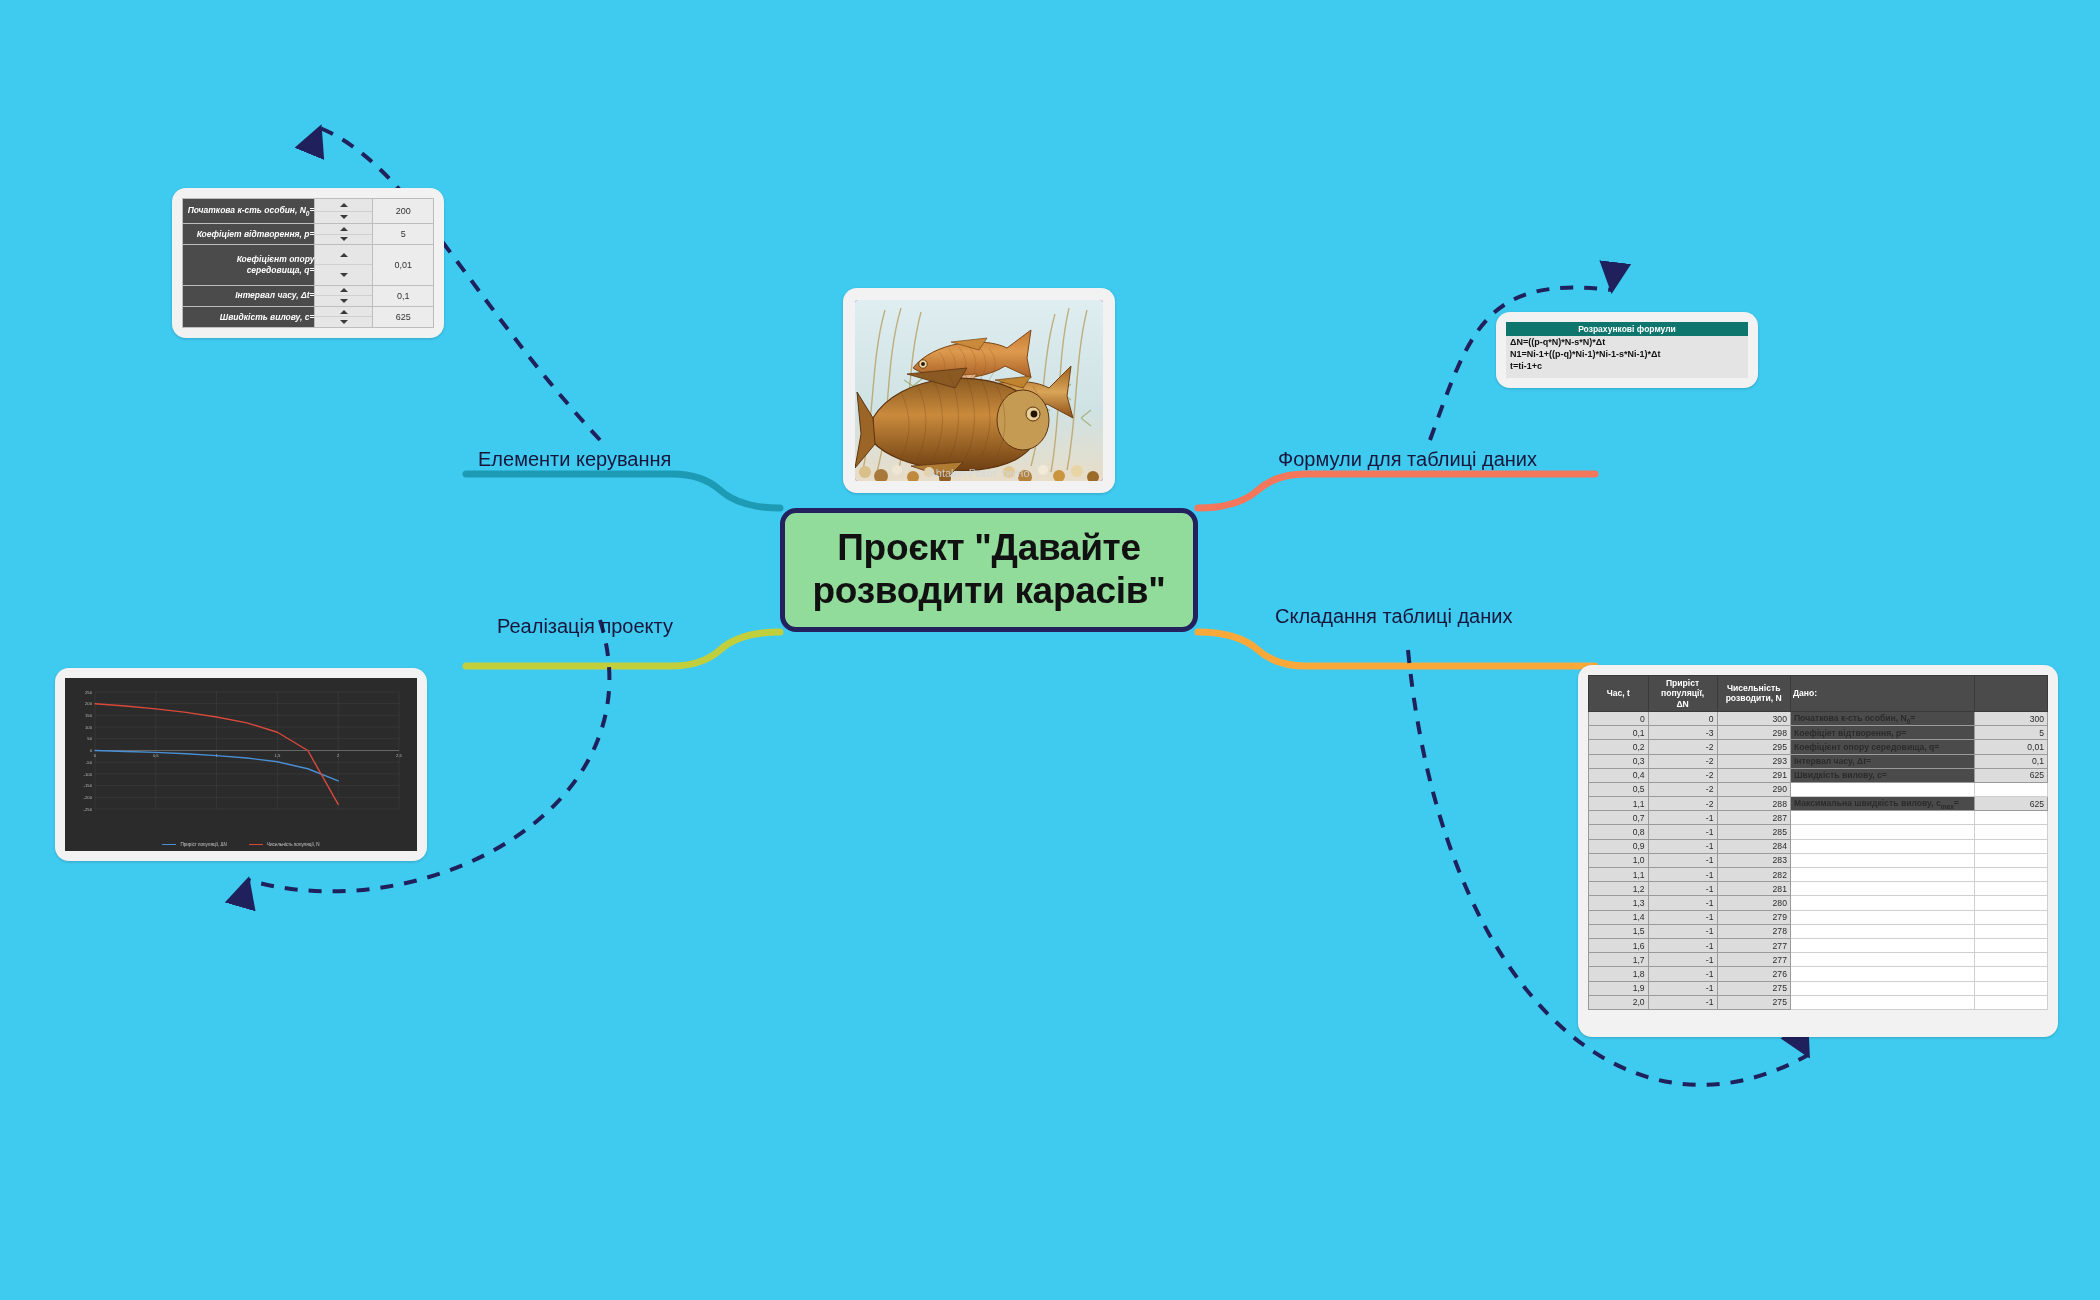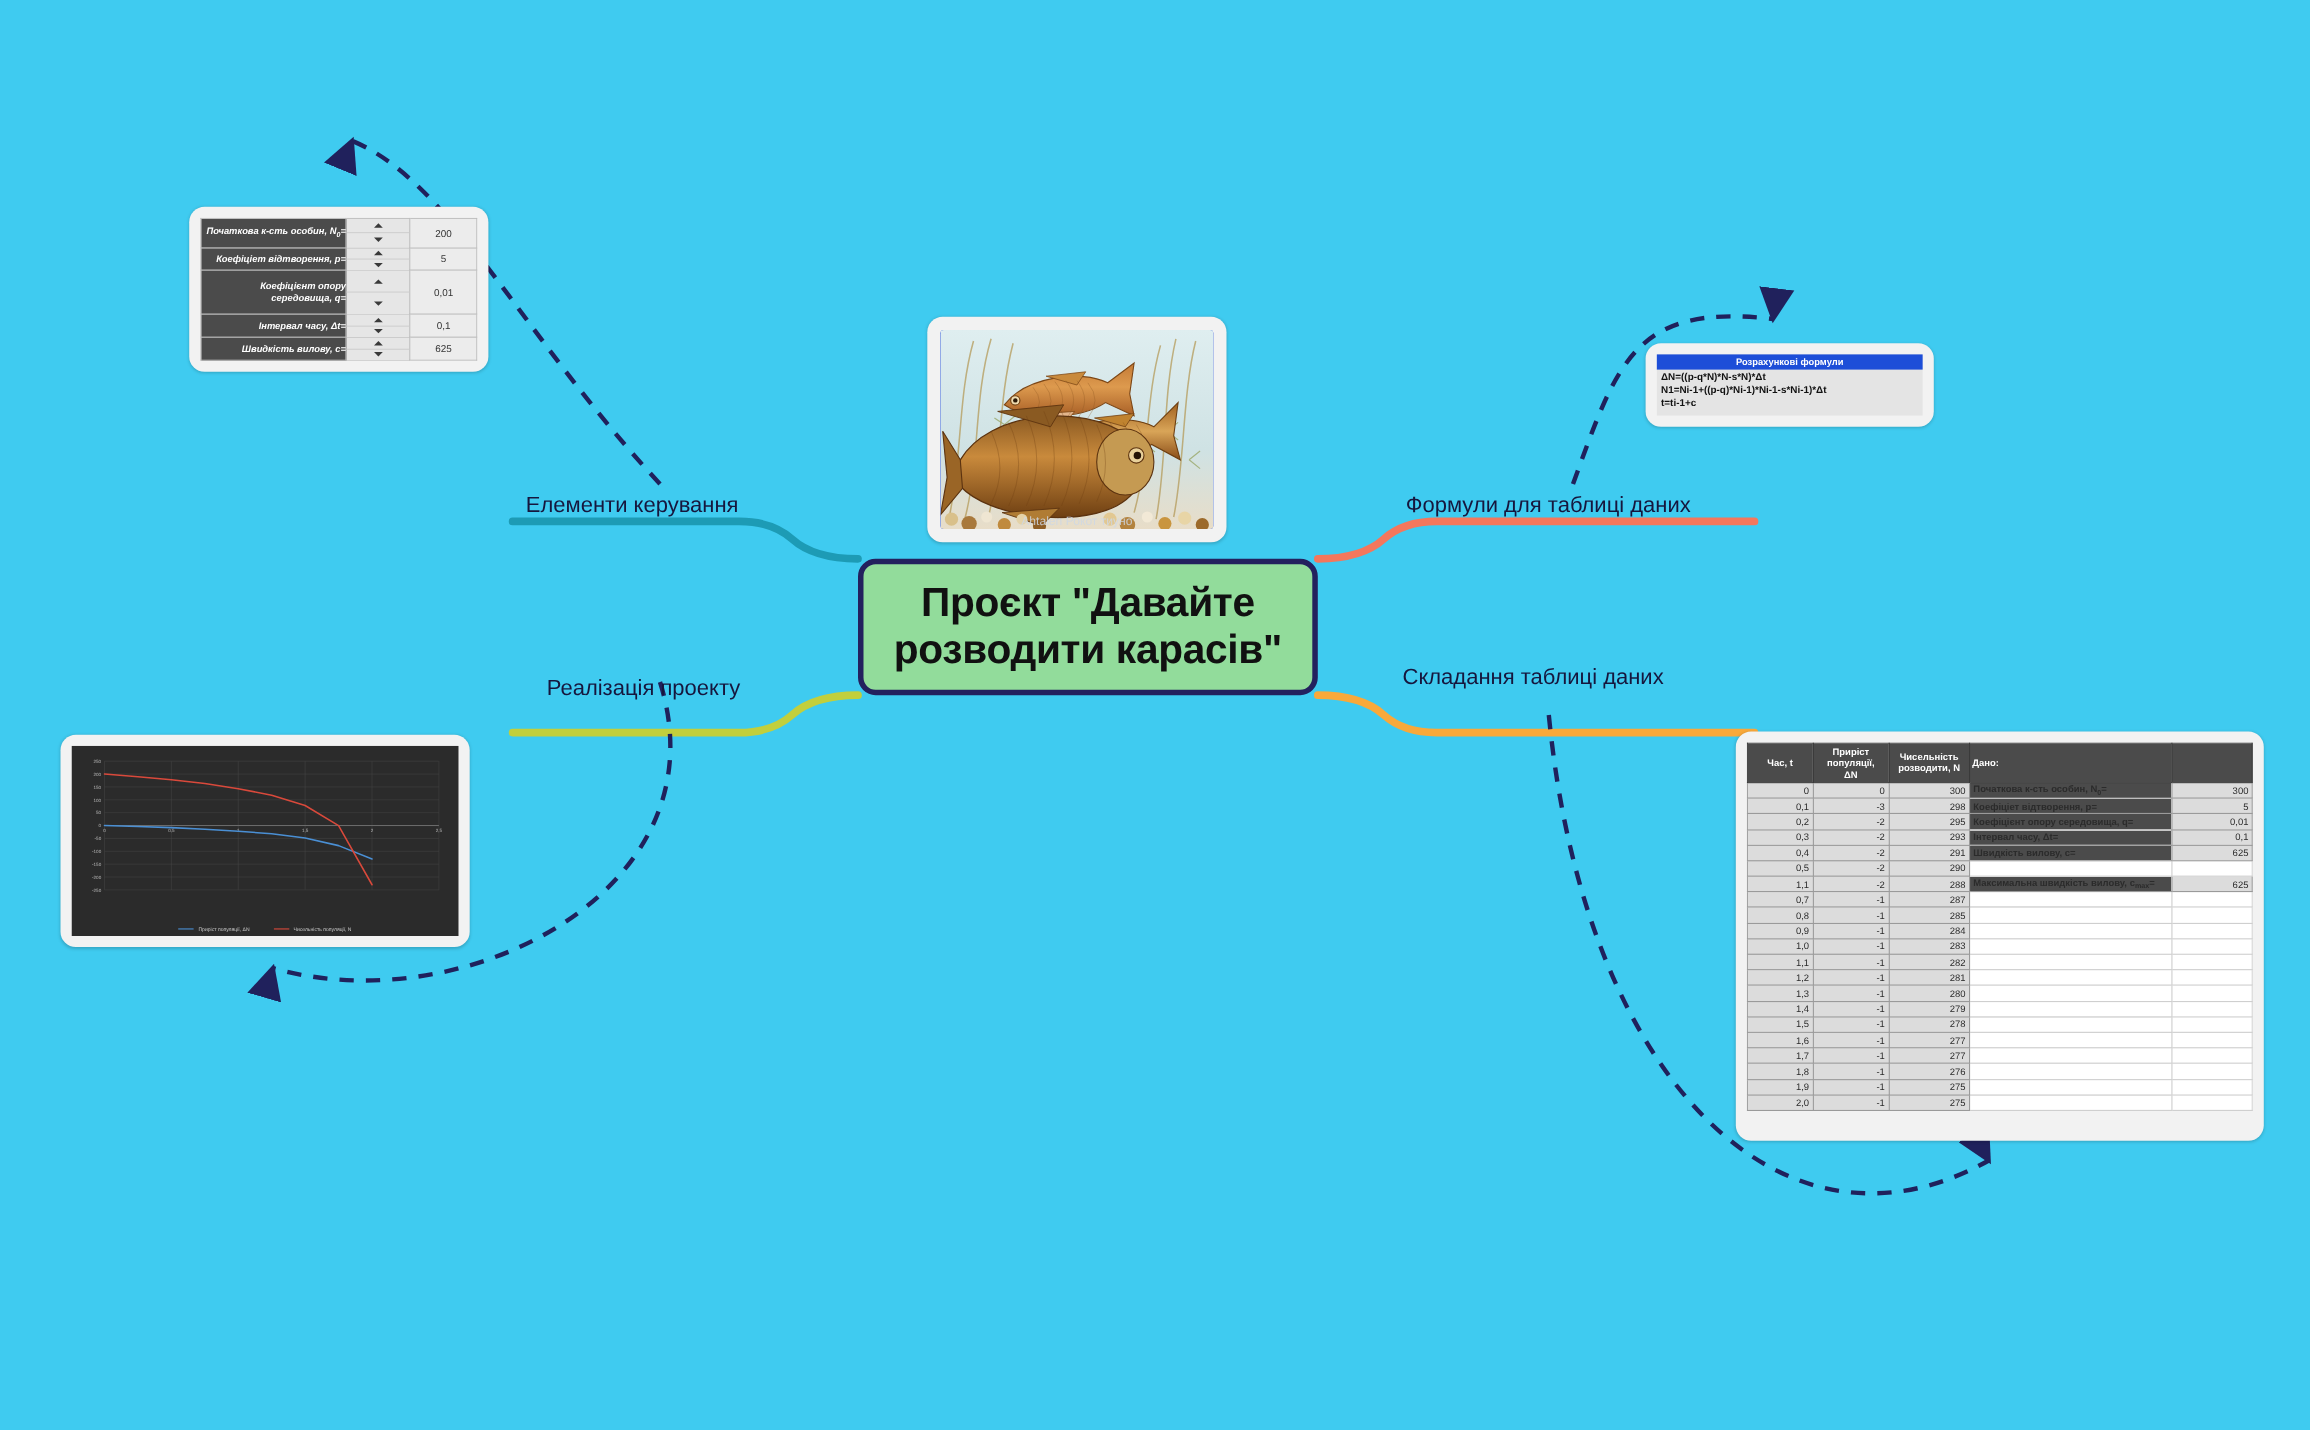--- a/index.html
+++ b/index.html
@@ -57,21 +57,21 @@
           border-bottom:1px solid #cfcfcf;font-style:normal;}
   .spin i:last-child{border-bottom:none;}
   .arw{width:0;height:0;border-left:4px solid transparent;border-right:4px solid transparent;}
   .arw.up{border-bottom:4px solid #3a3a3a;}
   .arw.dn{border-top:4px solid #3a3a3a;}
   td.ctrl-val{background:#ececec;color:#333;text-align:center;width:24%;font-size:9px;}
 
   
   #card-formulas{left:1496px;top:312px;width:262px;height:76px;}
   .fbox{background:#e4e4e4;width:100%;height:100%;box-sizing:border-box;}
-  .fhead{background:#1d4ed8;color:#fff;font-size:8.5px;font-weight:bold;text-align:center;
+  .fhead{background:#0f766e;color:#fff;font-size:8.5px;font-weight:bold;text-align:center;
          padding:2px 0;}
   .fline{font-size:9px;font-weight:bold;color:#111;padding:0 4px;line-height:1.35;}
 
   
   #card-chart{left:55px;top:668px;width:372px;height:193px;}
   .chartbox{background:#2b2b2b;width:100%;height:100%;position:relative;}
   .chart-svg{position:absolute;inset:0;width:100%;height:100%;}
   .clegend{position:absolute;left:0;right:0;bottom:4px;display:flex;gap:22px;
            justify-content:center;align-items:center;}
   .clegend div{display:flex;align-items:center;gap:4px;color:#c9c9c9;font-size:4.6px;}
@@ -87,21 +87,21 @@
   td.given{background:#4b4b4b;color:#fff;font-weight:bold;text-align:left;
            border:1px solid #3a3a3a;white-space:nowrap;overflow:hidden;}
   td.given.blank{background:#fff;border-color:#cfcfcf;}
   td.gval{background:#dcdcdc;text-align:right;}
   td.gval.blank{background:#fff;border-color:#cfcfcf;}
   th.gval-h{background:#4b4b4b;}
   .sub{font-size:6.5px;vertical-align:sub;}
 
   
   #card-fish{left:843px;top:288px;width:272px;height:205px;}
-  .fishwrap{position:absolute;inset:12px;border-radius:3px;overflow:hidden;background:#1d4ed8;}
+  .fishwrap{position:absolute;inset:12px;border-radius:3px;overflow:hidden;background:#a21caf;}
   .fish-svg{width:100%;height:100%;display:block;}
 </style>
 </head>
 <body>
 
 <div class="stage">
 
   <svg class="wires" viewBox="0 0 2100 1300">
 
     <path d="M780 508 q-40 0 -60 -18 q-18 -16 -48 -16 H466" fill="none" stroke="#1d9bb5" stroke-width="7" stroke-linecap="round"></path>

